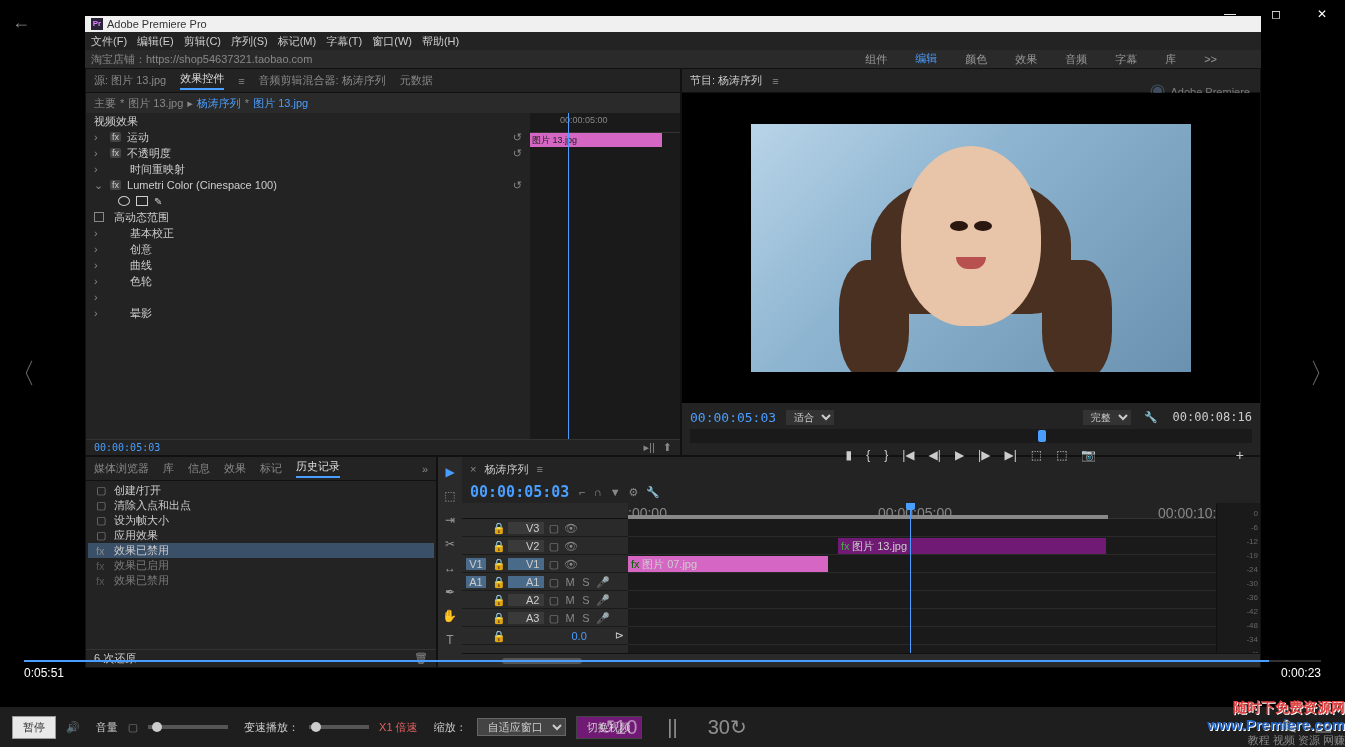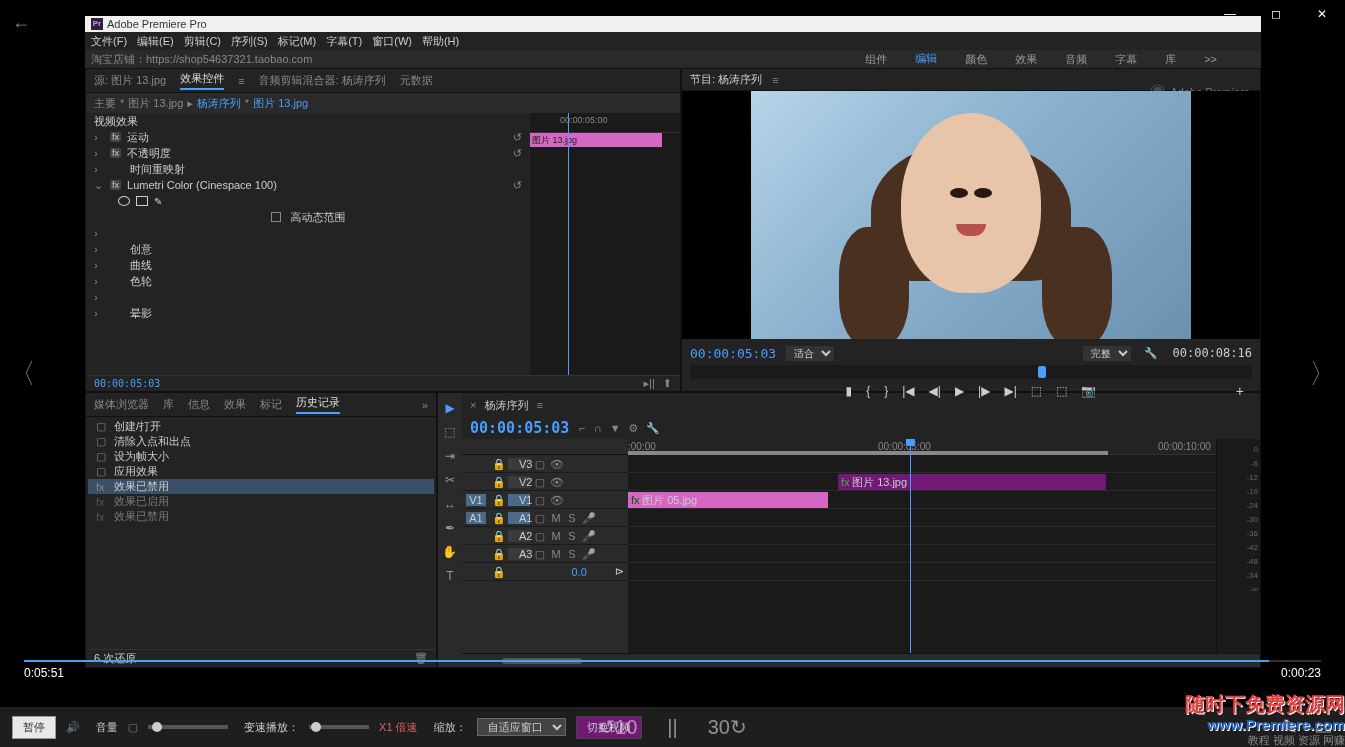--- a/index.html
+++ b/index.html
@@ -11,21 +11,21 @@
 .win-controls{position:absolute;right:0;top:0;display:flex}
 .win-btn{width:46px;height:28px;display:flex;align-items:center;justify-content:center;color:#fff;font-size:12px;cursor:pointer}
 .menu-bar{height:18px;background:#232323;display:flex;align-items:center;padding:0 6px;gap:10px}
 .menu-item{color:#ccc;font-size:11px;cursor:pointer}
 .shop-bar{height:18px;background:#2a2a2a;padding:2px 6px;display:flex;align-items:flex-start}
 .shop-text{color:#888}
 .workspace-bar{position:absolute;right:0;top:0;height:18px;display:flex;align-items:center;gap:20px;padding-right:40px}
 .ws-item{color:#999;cursor:pointer;padding:2px 4px}
 .ws-item.active{color:#4a9eff;border-bottom:1px solid #4a9eff}
 .main-area{display:flex;height:calc(100% - 52px);flex-direction:column}
-.upper{display:flex;height:324px}
+.upper{display:flex;height:388px}
 .panel{background:#232323;border:1px solid #111}
 .effect-controls{width:596px;display:flex;flex-direction:column}
 .panel-tabs{height:24px;display:flex;align-items:center;gap:14px;padding:0 8px;border-bottom:1px solid #111}
 .tab{color:#888;cursor:pointer;font-size:11px}
 .tab.active{color:#ddd;border-bottom:2px solid #4a9eff;padding-bottom:2px}
 .breadcrumb{height:20px;background:#2a2a2a;display:flex;align-items:center;padding:0 8px;gap:4px;font-size:10px}
 .bc-item{color:#888}
 .bc-link{color:#4a9eff;cursor:pointer}
 .ec-body{flex:1;display:flex;overflow:hidden}
 .ec-left{width:444px;overflow-y:auto}
@@ -76,26 +76,26 @@
 .tl-header{height:24px;display:flex;align-items:center;padding:0 8px;gap:8px}
 .tl-time-row{height:22px;display:flex;align-items:center;padding:0 8px;gap:10px}
 .tl-timecode{color:#4a9eff;font-family:monospace;font-size:15px;font-weight:bold}
 .tl-toolbar{display:flex;gap:8px}
 .tl-tb-btn{color:#888;cursor:pointer;font-size:11px}
 .tl-body{flex:1;display:flex;position:relative}
 .tl-track-headers{width:166px;background:#2a2a2a}
 .tl-ruler-gap{height:16px;border-bottom:1px solid #111}
 .track-header{height:18px;display:flex;align-items:center;padding:0 4px;gap:4px;border-bottom:1px solid #1a1a1a;font-size:9px}
 .track-toggle{width:12px;height:12px;color:#888;cursor:pointer;text-align:center}
-.track-name{width:20px;text-align:center;background:#3a3a3a;padding:0 11px}
+.track-name{width:20px;text-align:center;background:#3a3a3a;padding:0 18px}
 .track-name.sel{background:#4a6a8a}
 .track-src{width:20px;text-align:center;background:#4a6a8a;padding:0 2px;margin-right:2px}
 .tl-tracks{flex:1;position:relative;background:#1a1a1a;overflow:hidden}
 .tl-ruler{height:16px;background:#232323;border-bottom:1px solid #333;position:relative}
-.tl-tick{position:absolute;font-size:10px;color:#888;top:2px}
+.tl-tick{position:absolute;font-size:14px;color:#888;top:2px}
 .tl-work-area{position:absolute;top:12px;left:0;width:480px;height:4px;background:#888}
 .track{height:18px;border-bottom:1px solid #2a2a2a;position:relative}
 .clip{position:absolute;top:1px;height:16px;font-size:9px;padding:0 3px;line-height:16px;overflow:hidden}
 .clip.pink{background:#d666c4;color:#222}
 .clip.gray{background:#701a75;color:#222}
 .tl-playhead{position:absolute;top:0;bottom:0;width:1px;background:#4a9eff;left:282px}
 .tl-playhead-head{position:absolute;top:-2px;left:-4px;width:9px;height:9px;background:#4a9eff;border-radius:2px}
 .tl-zoom-bar{height:14px;background:#2a2a2a;position:relative;border-top:1px solid #111}
 .audio-meter{width:44px;background:#1a1a1a;position:relative;border-left:1px solid #111}
 .meter-scale{position:absolute;right:2px;font-size:8px;color:#666}
@@ -110,21 +110,21 @@
 .pb-btn{background:#e8e8e8;color:#333;padding:3px 10px;border:1px solid #999;cursor:pointer;font-size:11px}
 .pb-label{color:#ccc;font-size:11px;margin-left:6px}
 .pb-slider{width:80px;height:4px;background:#555;position:relative}
 .pb-slider-h{position:absolute;top:-3px;width:10px;height:10px;background:#ccc;border-radius:50%}
 .pb-sel{background:#444;color:#ccc;border:1px solid #666;padding:1px 6px;font-size:11px}
 .speed-mark{color:#e06060;font-size:11px}
 .pb-center{position:absolute;left:50%;transform:translateX(-50%);display:flex;gap:30px;align-items:center}
 .pb-center-btn{color:rgba(255,255,255,0.5);font-size:20px;cursor:pointer}
 .pb-right{margin-left:auto;display:flex;gap:16px;align-items:center}
 .site-watermark{position:absolute;right:0;bottom:0;text-align:right;line-height:1.2}
-.site-wm1{color:#e04040;font-size:20px;font-weight:bold;text-shadow:1px 1px 0 #fff}
+.site-wm1{color:#e04040;font-size:14px;font-weight:bold;text-shadow:1px 1px 0 #fff}
 .site-wm2{color:#2060c0;font-size:15px;font-weight:bold;text-shadow:1px 1px 0 #fff}
 .site-wm3{color:#888;font-size:11px}
 .nav-arrow{position:absolute;top:50%;transform:translateY(-50%);color:#666;font-size:28px;cursor:pointer}
 .nav-arrow.left{left:8px}
 .nav-arrow.right{right:8px}
 .back-arrow{position:absolute;left:12px;top:12px;color:#888;font-size:18px;cursor:pointer}
 .checkbox{width:10px;height:10px;border:1px solid #888;display:inline-block;margin-right:4px}
 .circle-mask{width:12px;height:10px;border:1px solid #ccc;border-radius:50%;display:inline-block}
 .rect-mask{width:12px;height:10px;border:1px solid #ccc;display:inline-block}
 .pen-mask{color:#ccc;font-size:10px}
@@ -220,27 +220,28 @@
                 <span class="ec-arrow">⌄</span>
                 <span class="fx-badge">fx</span>
                 <span class="ec-label">Lumetri Color (Cinespace 100)</span>
                 <span class="reset-icon">↺</span>
               </div>
             <div class="ec-row" style="padding-left:32px">
               <span class="circle-mask"></span>
               <span class="rect-mask"></span>
               <span class="pen-mask">✎</span>
             </div>
-            <div class="ec-row" style="justify-content:center">
+            <div class="ec-row" style="justify-content:flex-start">
                 <span class="checkbox"></span>
                 <span>高动态范围</span>
               </div>
             <div class="ec-row">
                 <span class="ec-arrow">›</span>
                 <span style="width:14px"></span>
+                <span class="ec-label">基本校正</span>
               </div>
             <div class="ec-row">
                 <span class="ec-arrow">›</span>
                 <span style="width:14px"></span>
                 <span class="ec-label">创意</span>
               </div>
             <div class="ec-row">
                 <span class="ec-arrow">›</span>
                 <span style="width:14px"></span>
                 <span class="ec-label">曲线</span>
@@ -463,21 +464,21 @@
                 <span class="tl-tick" style="left:0px">:00:00</span>
                 <span class="tl-tick" style="left:250px">00:00:05:00</span>
                 <span class="tl-tick" style="left:530px">00:00:10:00</span>
                 <div class="tl-work-area"></div>
               </div>
               <div class="track"></div>
               <div class="track">
                 <div class="clip gray" style="left:210px;width:268px"><span style="color:#4a4">fx</span> <span>图片 13.jpg</span></div>
               </div>
               <div class="track">
-                <div class="clip pink" style="left:0;width:200px"><span style="color:#060">fx</span> <span>图片 05.jpg</span></div>
+                <div class="clip pink" style="left:0;width:200px"><span style="color:#060">fx</span> <span>图片 07.jpg</span></div>
               </div>
               <div class="track"></div>
               <div class="track"></div>
               <div class="track"></div>
               <div class="track"></div>
               <div class="tl-playhead">
                   <div class="tl-playhead-head"></div>
                 </div>
             </div>
             <div class="audio-meter">

